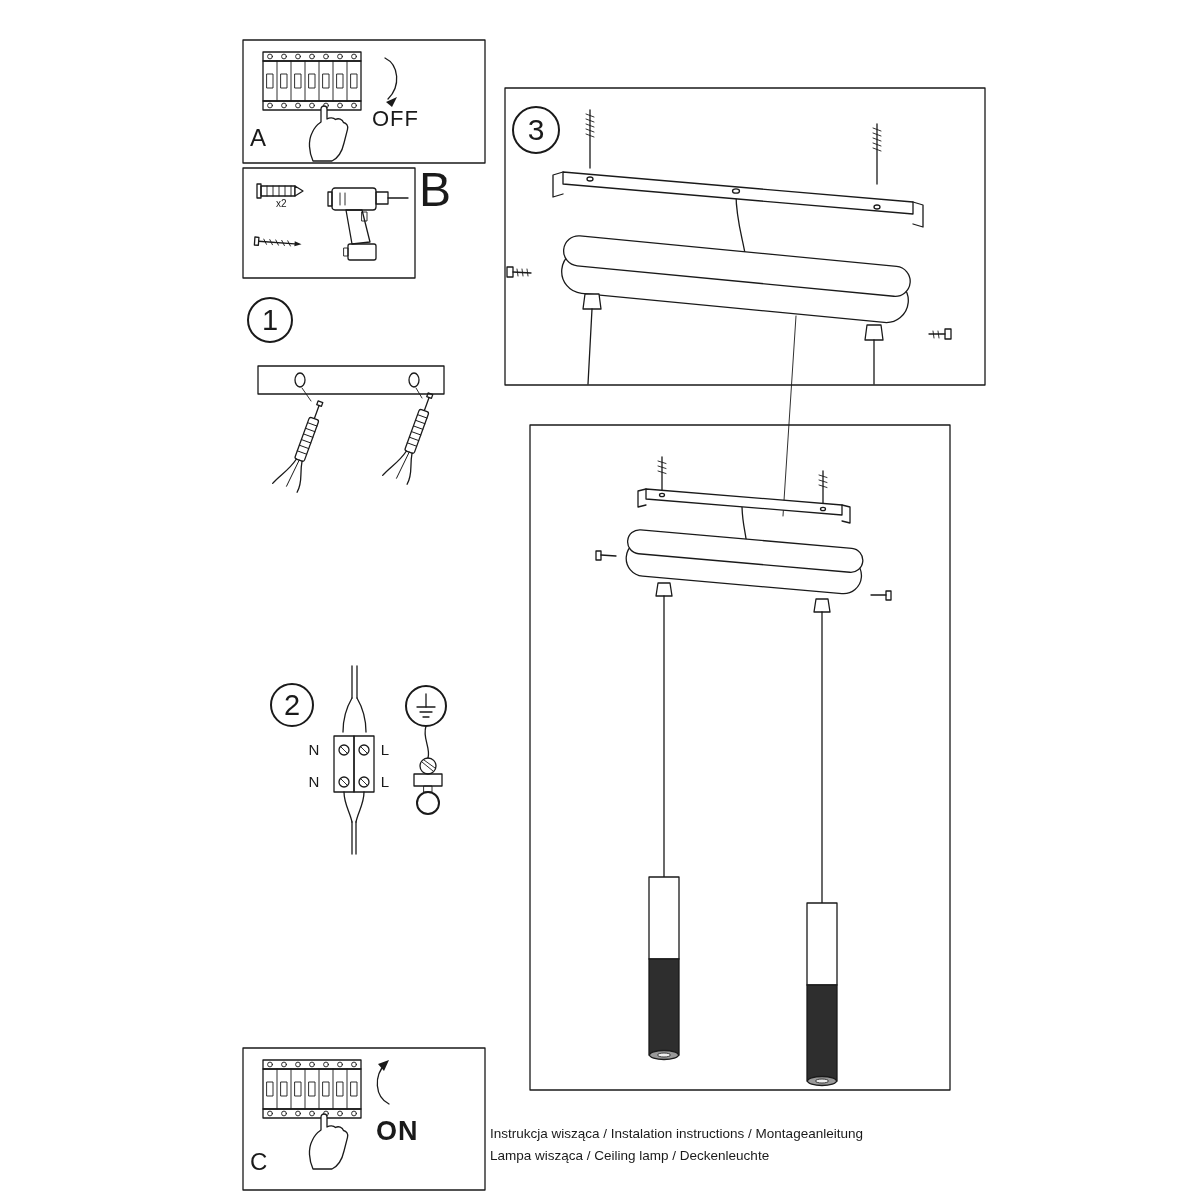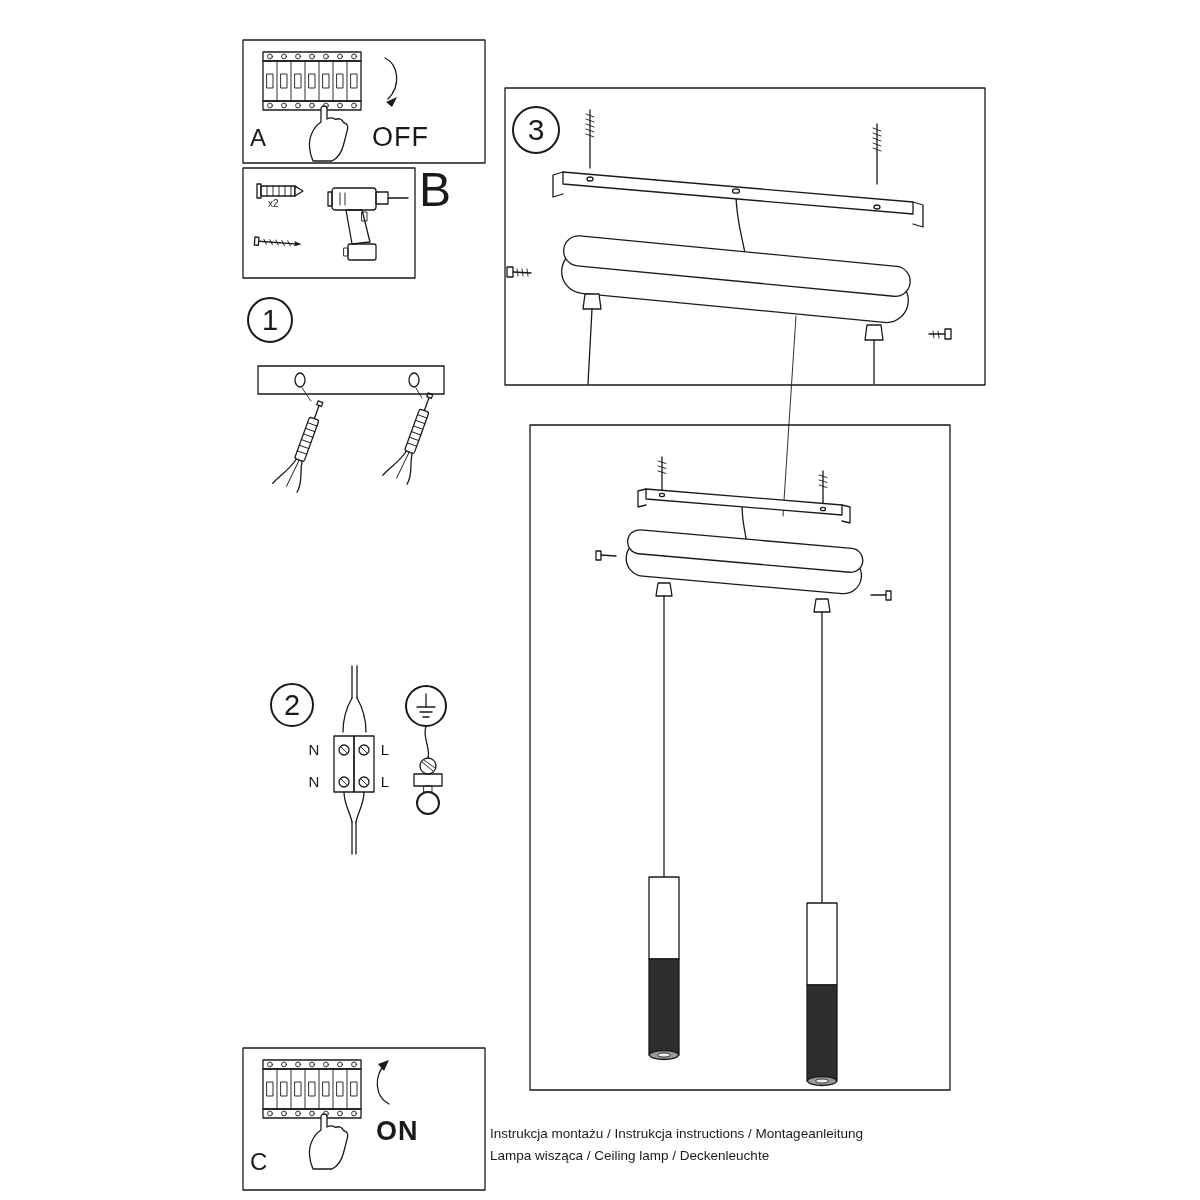--- a/index.html
+++ b/index.html
@@ -8,23 +8,23 @@
   .ln{fill:none;stroke:#1a1a1a;stroke-width:1.3;stroke-linecap:round;stroke-linejoin:round;}
   .lnw{fill:#ffffff;stroke:#1a1a1a;stroke-width:1.3;stroke-linejoin:round;}
   .thin{stroke-width:0.9;}
   .thick{stroke-width:2;}
   .fillb{fill:#1a1a1a;stroke:none;}
   .dark{fill:#2e2e2e;stroke:#1a1a1a;stroke-width:1.3;}
   .txt{position:absolute;white-space:nowrap;}
   .circ-num{position:absolute;text-align:center;font-size:29px;}
   .nl{font-size:15px;width:16px;text-align:center;}
   .label-a{left:250px;top:124px;font-size:24px;}
-  .label-off{left:372px;top:106px;font-size:27px;letter-spacing:1px;margin-top:16px;}
+  .label-off{left:372px;top:106px;font-size:22px;letter-spacing:1px;}
   .label-b{left:419px;top:162px;font-size:48px;}
-  .label-x2{left:268px;top:198px;font-size:10px;}
+  .label-x2{left:276px;top:198px;font-size:10px;}
   .num-1{left:248px;top:298px;width:44px;height:44px;line-height:44px;}
   .num-3{left:513px;top:107px;width:46px;height:46px;line-height:46px;font-size:30px;}
   .num-2{left:271px;top:684px;width:42px;height:42px;line-height:42px;}
   .label-n-top{left:306px;top:741px;}
   .label-l-top{left:377px;top:741px;}
   .label-n-bot{left:306px;top:773px;}
   .label-l-bot{left:377px;top:773px;}
   .label-c{left:250px;top:1148px;font-size:24px;}
   .label-on{left:376px;top:1116px;font-size:27px;letter-spacing:1px;font-weight:bold;}
   .footer-1{left:490px;top:1126px;font-size:13.5px;}
@@ -291,14 +291,14 @@
 <div class="txt label-x2">x2</div>
 <div class="circ-num num-1">1</div>
 <div class="circ-num num-3">3</div>
 <div class="circ-num num-2">2</div>
 <div class="txt nl label-n-top">N</div>
 <div class="txt nl label-l-top">L</div>
 <div class="txt nl label-n-bot">N</div>
 <div class="txt nl label-l-bot">L</div>
 <div class="txt label-c">C</div>
 <div class="txt label-on">ON</div>
-<div class="txt footer-1">Instrukcja montażu / Instrukcja instructions / Montageanleitung</div>
+<div class="txt footer-1">Instrukcja wisząca / Instalation instructions / Montageanleitung</div>
 <div class="txt footer-2">Lampa wisząca / Ceiling lamp / Deckenleuchte</div>
 
 </body></html>

